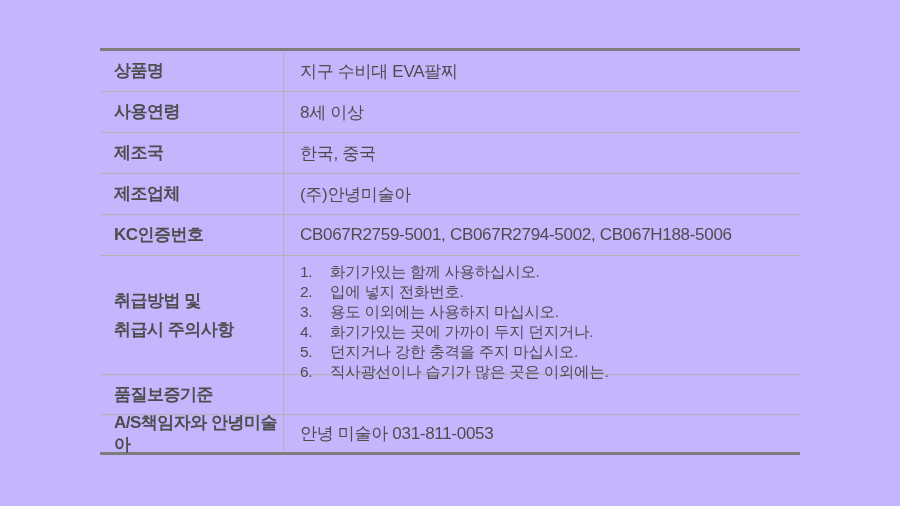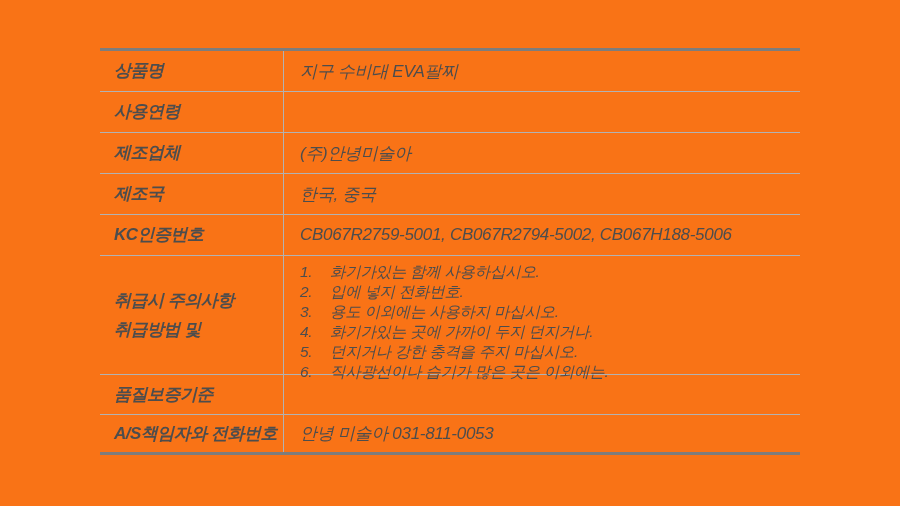--- a/index.html
+++ b/index.html
@@ -5,23 +5,22 @@
   html, body {
     margin: 0;
     padding: 0;
     background: #ffffff;
     font-family: "Liberation Sans", sans-serif;
   }
   .page {
     position: relative;
     width: 900px;
     height: 506px;
-    background: #f97316;
+    background: #c4b5fd;
     overflow: hidden;
-    font-style: italic;
   }
   .info-table {
     position: absolute;
     left: 100px;
     top: 48px;
     width: 700px;
     border-top: 3px solid #7d7d7d;
     border-bottom: 3px solid #7d7d7d;
     color: #4d4d4d;
   }
@@ -86,41 +85,42 @@
 <div class="page">
   <div class="info-table">
 
     <div class="row">
       <div class="cell-label">상품명</div>
       <div class="cell-value">지구 수비대 EVA팔찌</div>
     </div>
 
     <div class="row">
       <div class="cell-label">사용연령</div>
+      <div class="cell-value">8세 이상</div>
+    </div>
+
+    <div class="row">
+      <div class="cell-label">제조국</div>
+      <div class="cell-value">한국, 중국</div>
     </div>
 
     <div class="row">
       <div class="cell-label">제조업체</div>
       <div class="cell-value">(주)안녕미술아</div>
-    </div>
-
-    <div class="row">
-      <div class="cell-label">제조국</div>
-      <div class="cell-value">한국, 중국</div>
     </div>
 
     <div class="row">
       <div class="cell-label">KC인증번호</div>
       <div class="cell-value">CB067R2759-5001, CB067R2794-5002, CB067H188-5006</div>
     </div>
 
     <div class="row tall">
       <div class="cell-label">
+        <span class="lbl-line">취급방법 및</span>
         <span class="lbl-line">취급시 주의사항</span>
-        <span class="lbl-line">취급방법 및</span>
       </div>
       <div class="cell-value list-cell">
         <ul class="notice-list">
           <li class="notice-item">
             <span class="notice-num">1.</span>
             <span class="notice-text">화기가있는 함께 사용하십시오.</span>
           </li>
           <li class="notice-item">
             <span class="notice-num">2.</span>
             <span class="notice-text">입에 넣지 전화번호.</span>
@@ -143,18 +143,18 @@
           </li>
         </ul>
       </div>
     </div>
 
     <div class="row h40">
       <div class="cell-label">품질보증기준</div>
     </div>
 
     <div class="row last">
-      <div class="cell-label">A/S책임자와 전화번호</div>
+      <div class="cell-label">A/S책임자와 안녕미술아</div>
       <div class="cell-value">안녕 미술아 031-811-0053</div>
     </div>
 
   </div>
 </div>
 
 </body></html>

